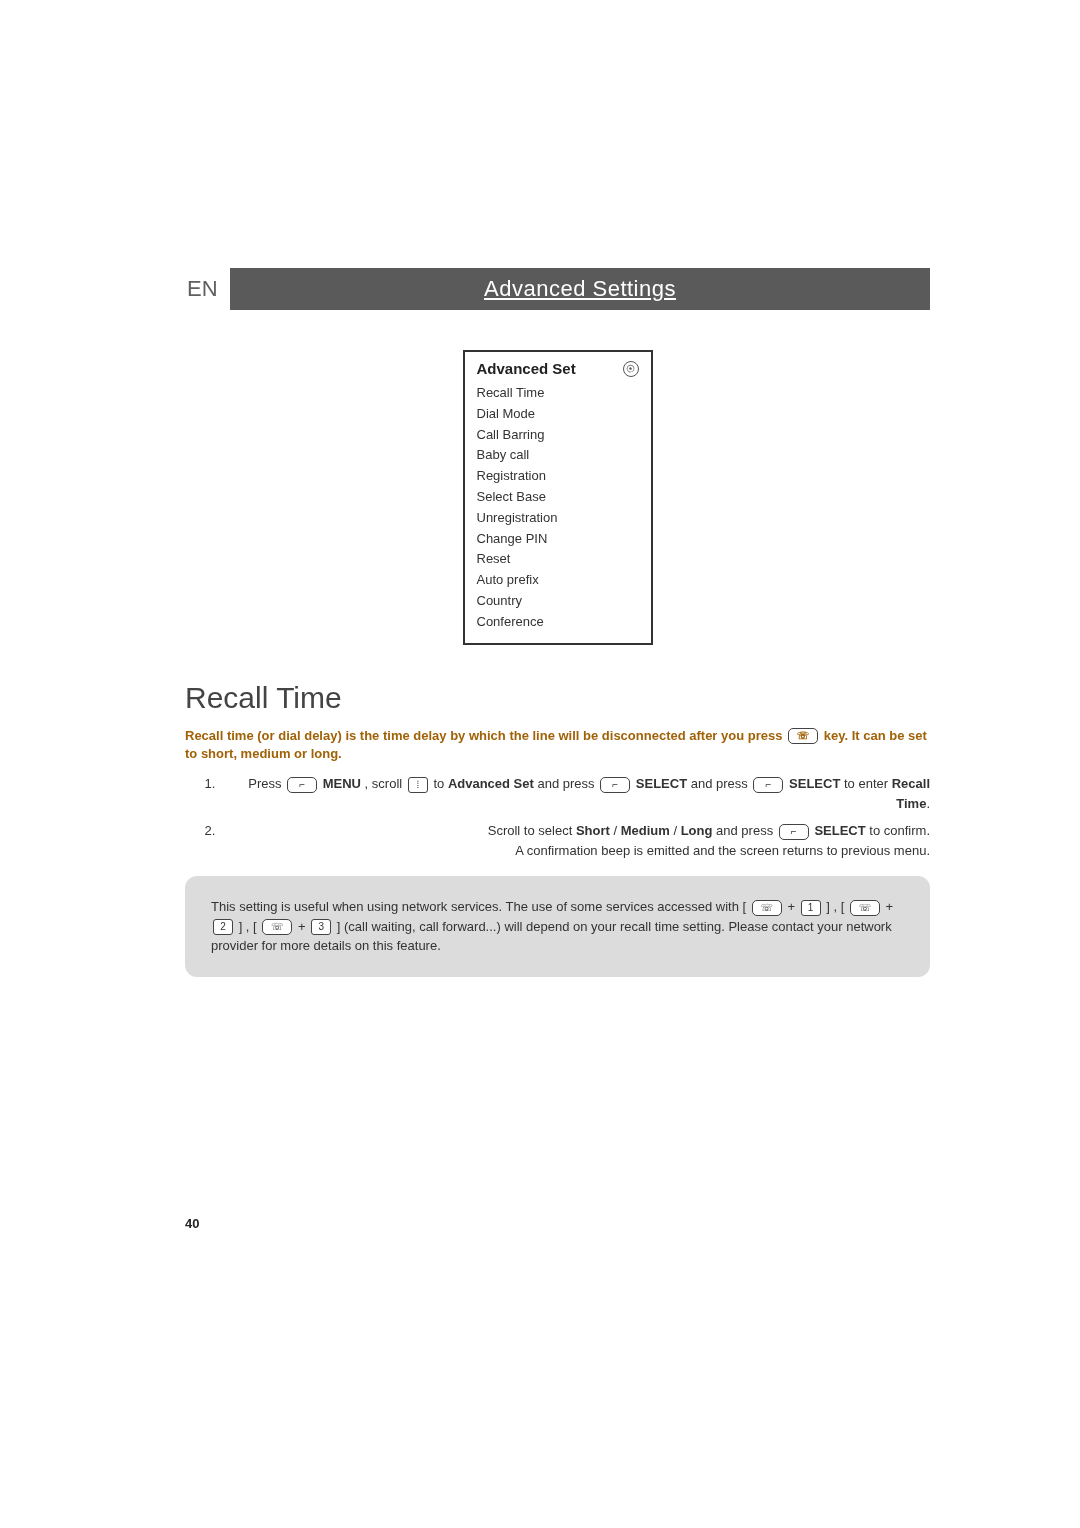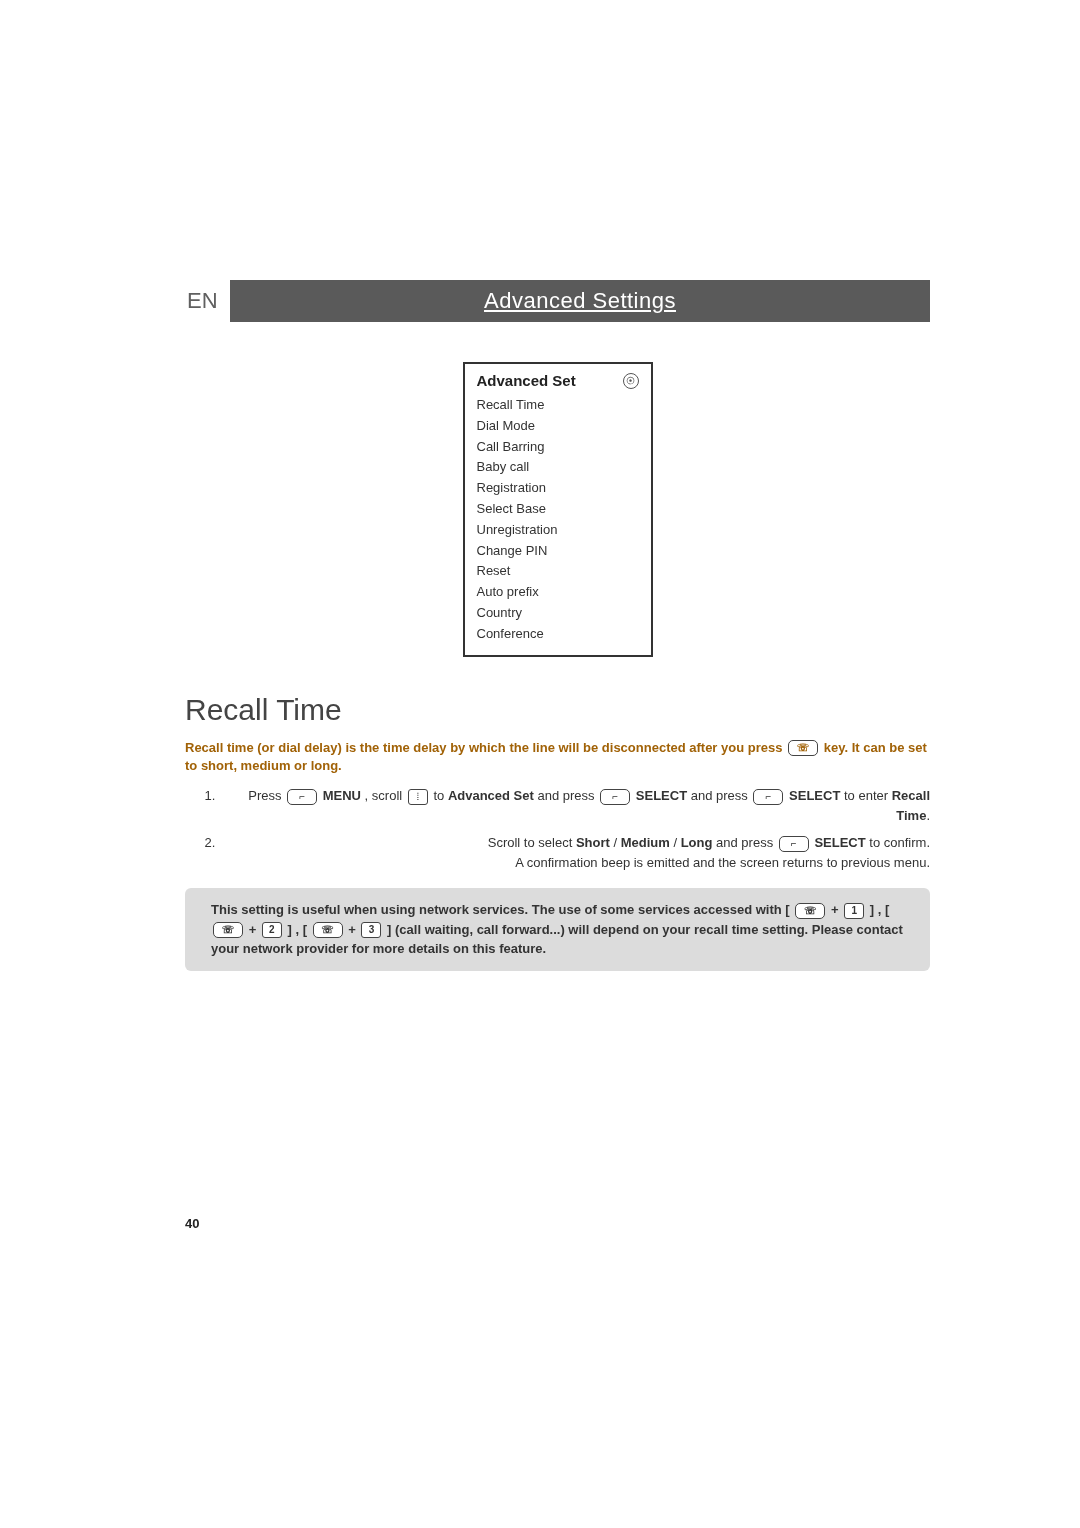--- a/index.html
+++ b/index.html
@@ -8,21 +8,21 @@
     font-family: "Gill Sans", "Gill Sans MT", "Segoe UI", Arial, sans-serif;
     font-weight: 300;
     color: #333;
     width: 1080px;
     height: 1528px;
     position: relative;
   }
   .page {
     position: absolute;
     left: 185px;
-    top: 280px;
+    top: 268px;
     width: 745px;
   }
   .header-row {
     display: flex;
     align-items: stretch;
     height: 42px;
     margin-bottom: 40px;
   }
   .lang-badge {
     width: 45px;
@@ -129,27 +129,27 @@
     font-size: 10px;
     line-height: 1;
     margin: 0 2px;
     background: #fff;
   }
   .kbd.wide { width: 30px; justify-content: center; }
   .kbd.sq { width: 20px; justify-content: center; border-radius: 3px; }
   .bold { font-weight: 700; }
   .note-box {
     background: #dcdcdc;
-    border-radius: 6px;
-    padding: 12px 26px;
+    border-radius: 12px;
+    padding: 21px 26px;
     font-size: 13px;
     color: #333;
     line-height: 1.5;
     margin-top: 16px;
-    font-weight: 700;
+    font-weight: 400;
   }
   .page-num {
     position: absolute;
     left: 185px;
     top: 1216px;
     font-size: 13px;
     font-weight: 700;
     color: #222;
   }
 </style>

